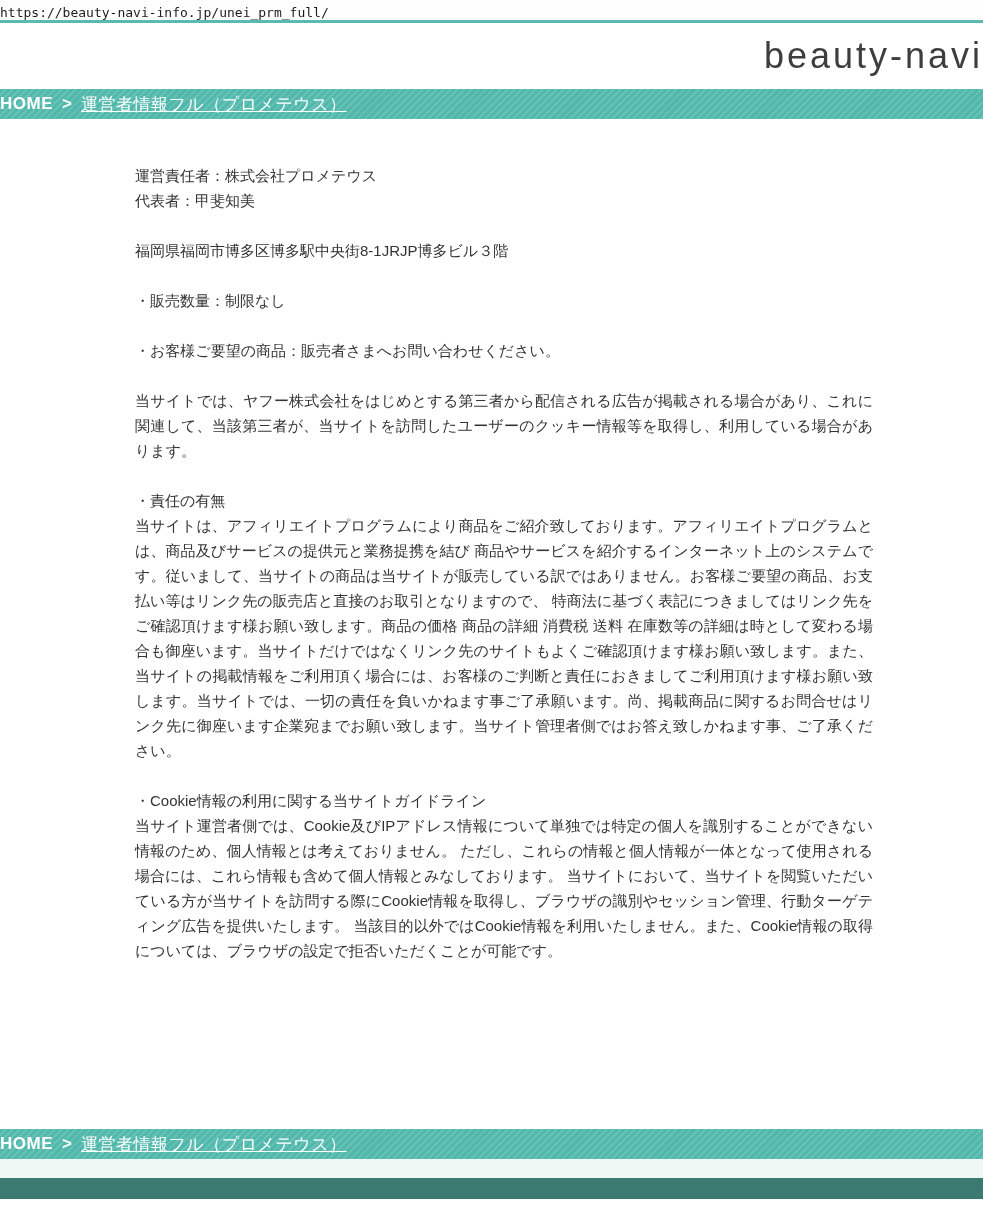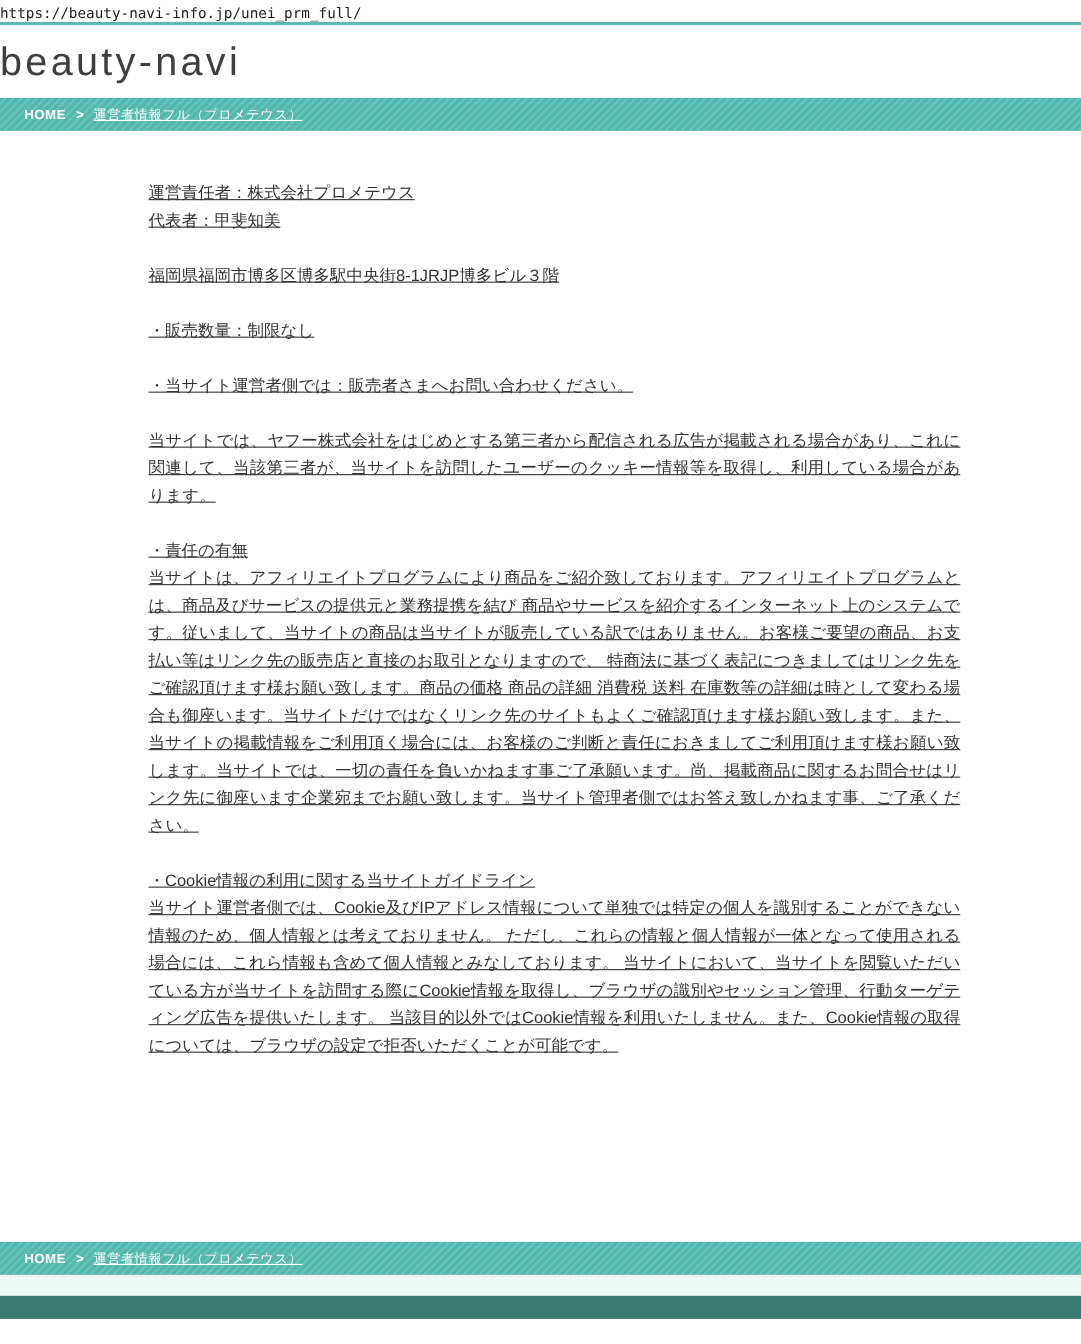--- a/index.html
+++ b/index.html
@@ -33,62 +33,60 @@
     height: 3px;
     background: #5cb9ad;
   }
 
   
   .site-header {
     height: 66px;
     background: #ffffff;
     display: flex;
     align-items: center;
-    justify-content: flex-start;
+    justify-content: flex-end;
   }
   .site-title {
     font-size: 36px;
     font-weight: 400;
     color: #3e3e3e;
     letter-spacing: 3px;
   }
 
   
   .breadcrumb {
     height: 30px;
     display: flex;
     align-items: center;
-    padding-left: 22px;
     background: repeating-linear-gradient(
       135deg,
       #53b8ac 0px, #53b8ac 3px,
       #66c2b6 3px, #66c2b6 5px
     );
     color: #ffffff;
-    font-size: 12px;
+    font-size: 17px;
   }
   .breadcrumb .home {
     font-weight: bold;
     letter-spacing: 0.5px;
   }
   .breadcrumb .sep {
     font-weight: bold;
     margin: 0 9px;
   }
   .breadcrumb .page {
     font-weight: normal;
     letter-spacing: 0.5px;
     text-decoration: underline;
   }
 
   
   main.content {
     flex: 1 0 auto;
     padding: 44px 110px 44px 135px;
-    text-decoration: underline;
   }
   .content-inner { width: 738px; }
   .content-inner p {
     font-size: 15px;
     line-height: 25px;
     color: #333333;
     margin: 0 0 25px 0;
     text-align: justify;
   }
   .content-inner p:last-child { margin-bottom: 1px; }
@@ -121,21 +119,21 @@
   <span class="home">HOME</span>
   <span class="sep">&gt;</span>
   <span class="page">運営者情報フル（プロメテウス）</span>
 </nav>
 
 <main class="content">
   <div class="content-inner">
       <p>運営責任者：株式会社プロメテウス<br>代表者：甲斐知美</p>
       <p>福岡県福岡市博多区博多駅中央街8-1JRJP博多ビル３階</p>
       <p>・販売数量：制限なし</p>
-      <p>・当サイト運営者側では：販売者さまへお問い合わせください。</p>
+      <p>・お客様ご要望の商品：販売者さまへお問い合わせください。</p>
       <p>当サイトでは、ヤフー株式会社をはじめとする第三者から配信される広告が掲載される場合があり、これに関連して、当該第三者が、当サイトを訪問したユーザーのクッキー情報等を取得し、利用している場合があります。</p>
       <p>・責任の有無<br>当サイトは、アフィリエイトプログラムにより商品をご紹介致しております。アフィリエイトプログラムとは、商品及びサービスの提供元と業務提携を結び 商品やサービスを紹介するインターネット上のシステムです。従いまして、当サイトの商品は当サイトが販売している訳ではありません。お客様ご要望の商品、お支払い等はリンク先の販売店と直接のお取引となりますので、 特商法に基づく表記につきましてはリンク先をご確認頂けます様お願い致します。商品の価格 商品の詳細 消費税 送料 在庫数等の詳細は時として変わる場合も御座います。当サイトだけではなくリンク先のサイトもよくご確認頂けます様お願い致します。また、当サイトの掲載情報をご利用頂く場合には、お客様のご判断と責任におきましてご利用頂けます様お願い致します。当サイトでは、一切の責任を負いかねます事ご了承願います。尚、掲載商品に関するお問合せはリンク先に御座います企業宛までお願い致します。当サイト管理者側ではお答え致しかねます事、ご了承ください。</p>
       <p>・Cookie情報の利用に関する当サイトガイドライン<br>当サイト運営者側では、Cookie及びIPアドレス情報について単独では特定の個人を識別することができない情報のため、個人情報とは考えておりません。 ただし、これらの情報と個人情報が一体となって使用される場合には、これら情報も含めて個人情報とみなしております。 当サイトにおいて、当サイトを閲覧いただいている方が当サイトを訪問する際にCookie情報を取得し、ブラウザの識別やセッション管理、行動ターゲティング広告を提供いたします。 当該目的以外ではCookie情報を利用いたしません。また、Cookie情報の取得については、ブラウザの設定で拒否いただくことが可能です。</p>
     </div>
 </main>
 
 <footer>
   <nav class="breadcrumb">
     <span class="home">HOME</span>
     <span class="sep">&gt;</span>

